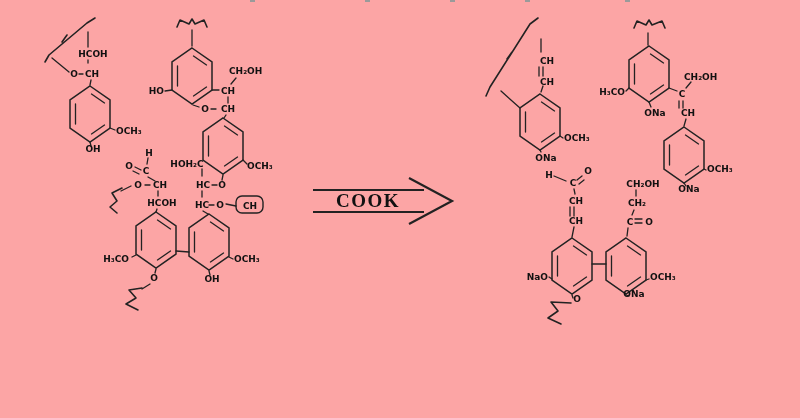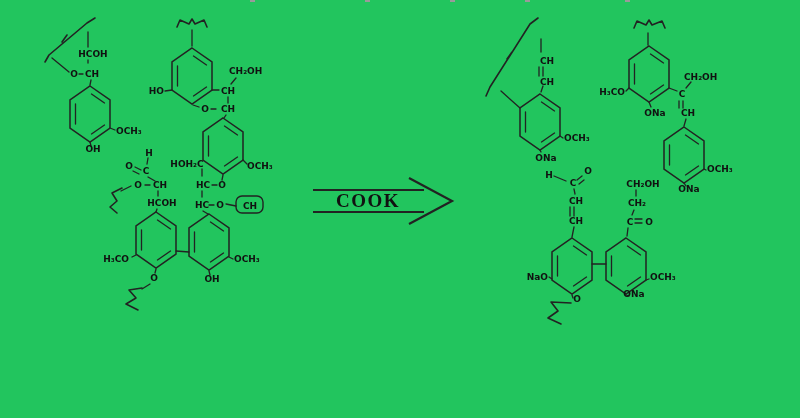--- a/index.html
+++ b/index.html
@@ -1,16 +1,16 @@
 <!DOCTYPE html>
 <html><head>
 <meta charset="utf-8">
 <style>
   html,body{margin:0;padding:0;background:#ffffff;}
-  .stage{position:relative;width:800px;height:418px;background:#22c55e;overflow:hidden;}
+  .stage{position:relative;width:800px;height:418px;background:#fca5a5;overflow:hidden;}
   svg{display:block;}
   .bond{stroke:#222;stroke-width:1.3;fill:none;stroke-linecap:round;}
   .squig{stroke:#222;stroke-width:1.6;fill:none;stroke-linecap:round;stroke-linejoin:round;}
   .ringline{stroke:#222;stroke-width:1.5;fill:none;}
   .lbl{font-family:"DejaVu Sans","Liberation Sans",sans-serif;font-size:9px;font-weight:bold;fill:#111;}
   .cook{font-family:"Liberation Serif","DejaVu Serif",serif;font-size:19px;font-weight:bold;letter-spacing:1.5px;fill:#111;}
   .arrowline{stroke:#222;stroke-width:1.8;fill:none;}
   .chev{stroke:#222;stroke-width:2.2;fill:none;stroke-linejoin:miter;}
   .chbox{stroke:#222;stroke-width:1.4;fill:none;}
   .artifact{fill:#9a9a9a;}

